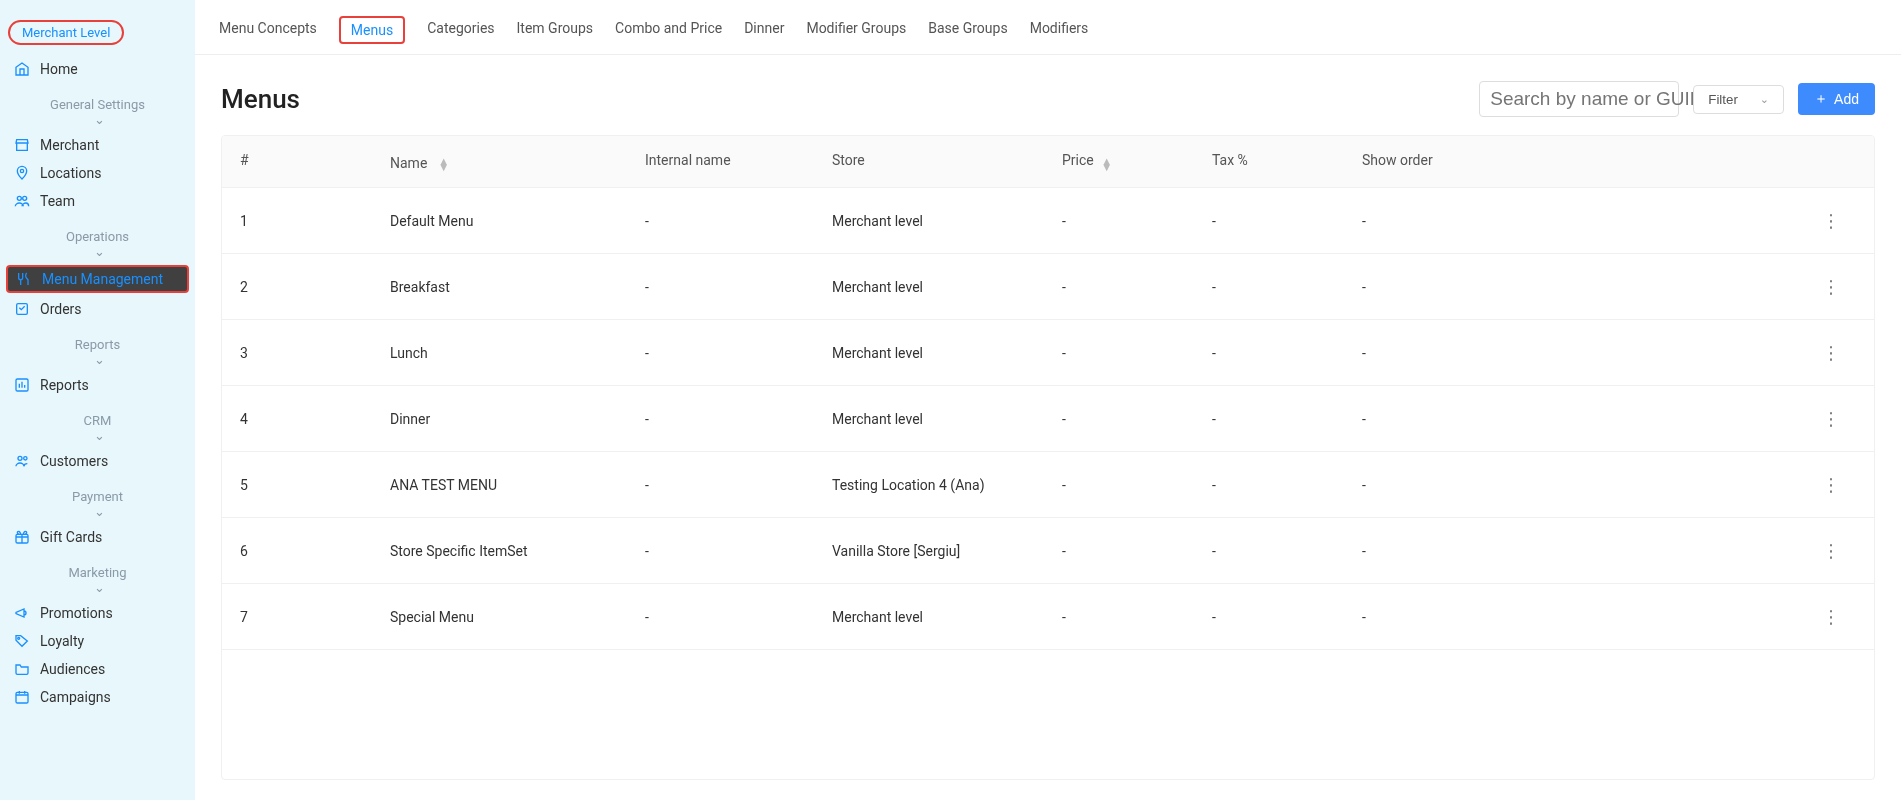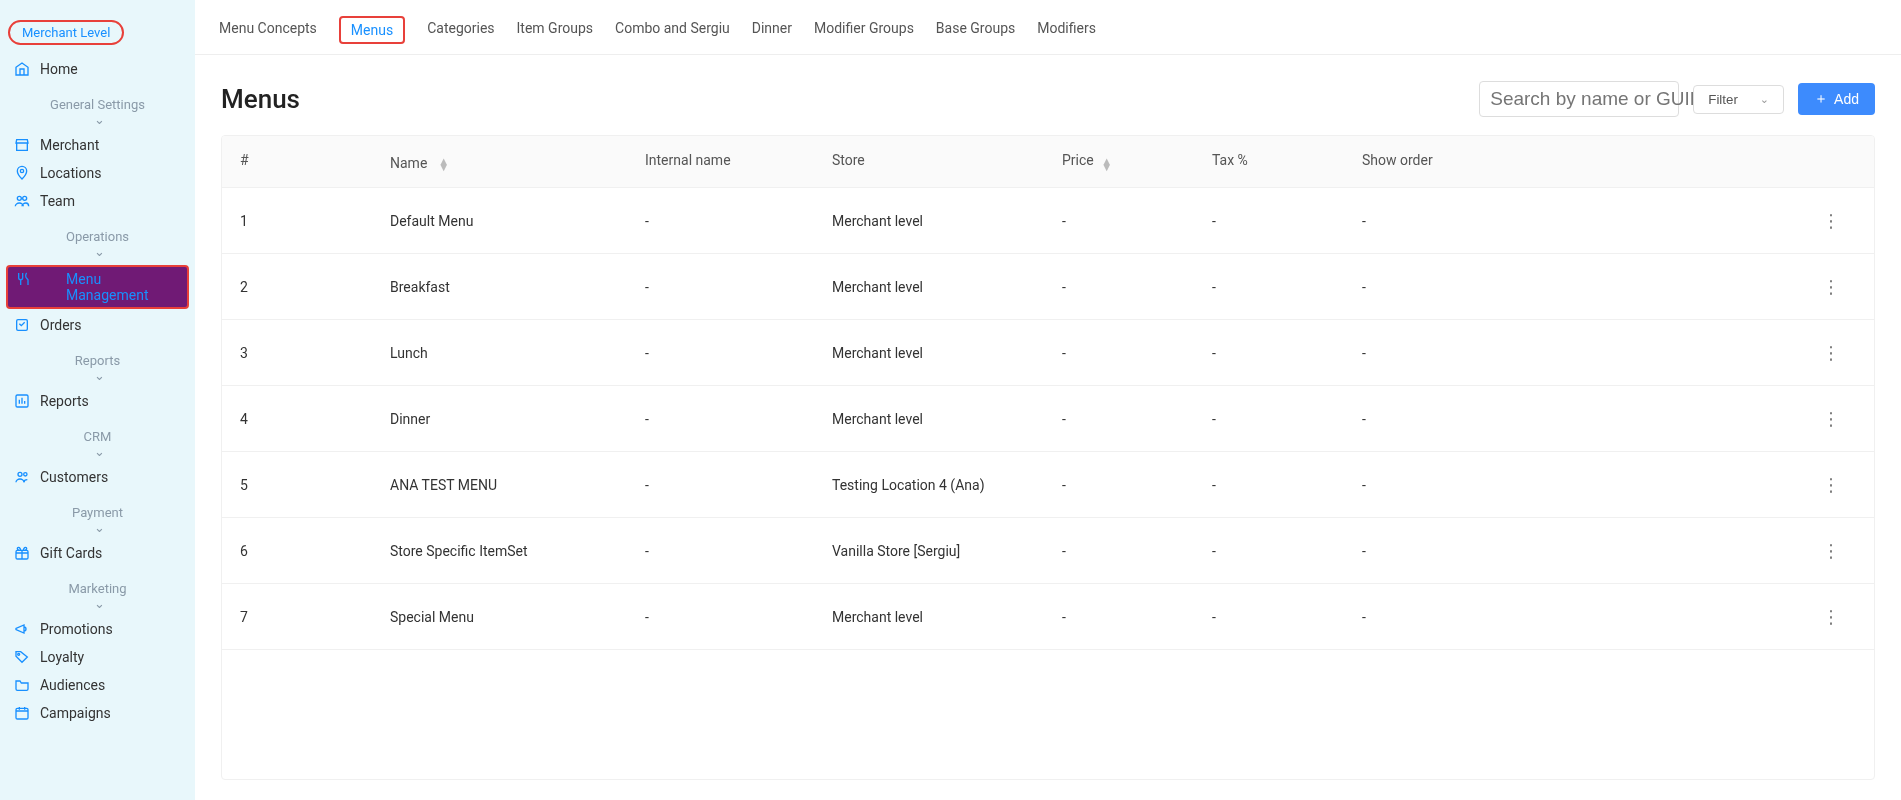--- a/index.html
+++ b/index.html
@@ -42,23 +42,22 @@
   .nav-item .icon {
     width: 16px;
     height: 16px;
     margin-right: 10px;
     display: inline-flex;
     align-items: center;
     justify-content: center;
     color: #1890ff;
   }
   .nav-item.active {
-    background: #701a75;
+    background: #404040;
     color: #1890ff;
-    gap: 24px;
   }
   .nav-item.active.highlighted {
     border: 2.5px solid #e8403a;
     border-radius: 4px;
     margin: 2px 6px;
     padding: 4px 8px;
   }
   .section-header {
     display: flex;
     align-items: center;
@@ -367,21 +366,21 @@
     <span>Campaigns</span>
   </div>
 </div>
 
 <div class="main">
   <div class="tabs" id="tab-bar">
       <div class="tab">Menu Concepts</div>
       <div class="tab active highlighted">Menus</div>
       <div class="tab">Categories</div>
       <div class="tab">Item Groups</div>
-      <div class="tab">Combo and Sergiu</div>
+      <div class="tab">Combo and Price</div>
       <div class="tab">Dinner</div>
       <div class="tab">Modifier Groups</div>
       <div class="tab">Base Groups</div>
       <div class="tab">Modifiers</div>
     </div>
 
   <div class="page-header">
     <h1>Menus</h1>
     <div class="controls">
       <div class="search-box">

